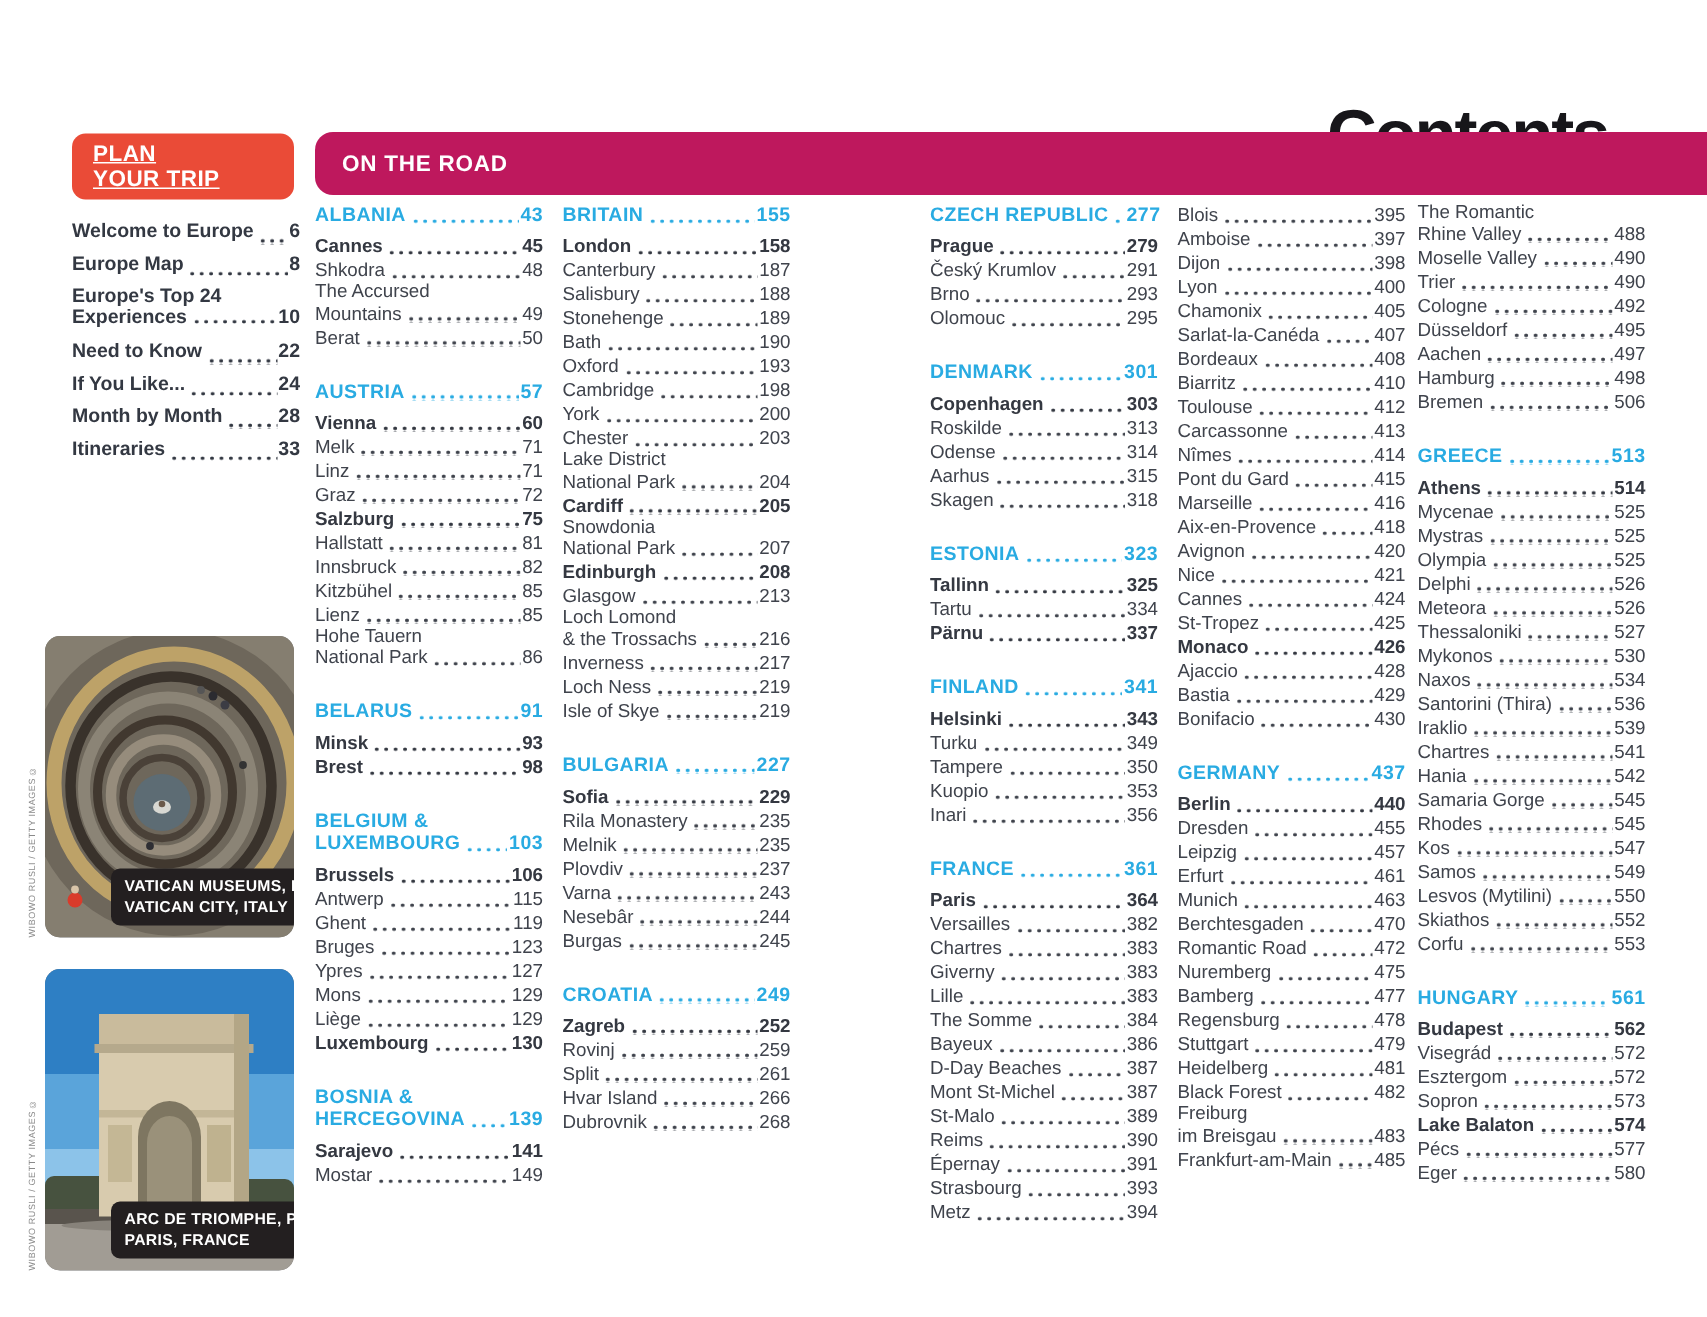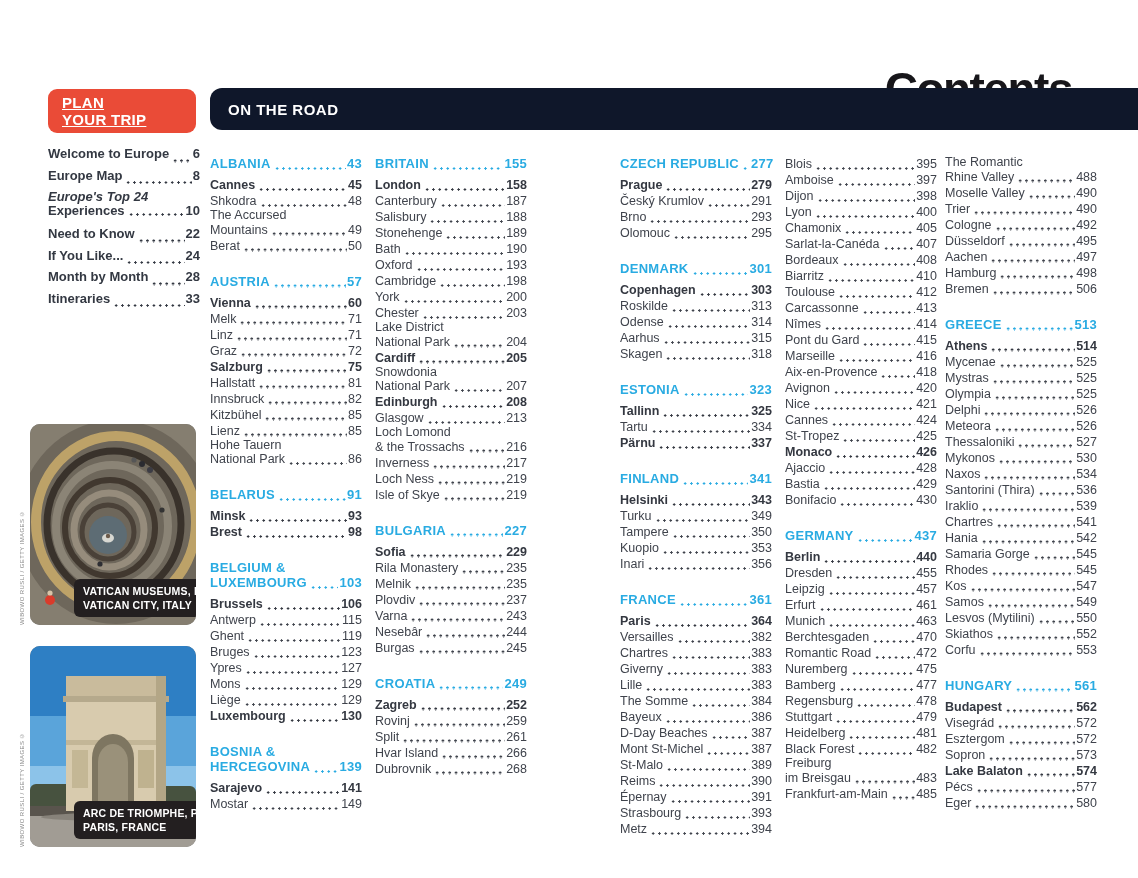--- a/index.html
+++ b/index.html
@@ -3,44 +3,44 @@
 <meta charset="utf-8">
 <style>
   html,body{margin:0;padding:0;background:#ffffff;}
   body{width:1138px;height:878px;position:relative;overflow:hidden;
        font-family:"Liberation Sans","DejaVu Sans",sans-serif;color:#3f434c;}
 
   
   .title{position:absolute;top:22px;right:66px;font-size:46px;font-weight:bold;
          letter-spacing:-1.5px;color:#17161a;margin-top:40px;}
   .blue-bar{position:absolute;left:210px;right:0;top:88px;height:42px;
-            background:#0f172a;border-radius:12px 0 0 12px;display:flex;align-items:center;}
+            background:#be185d;border-radius:12px 0 0 12px;display:flex;align-items:center;}
   .blue-bar .bar-label{color:#fff;font-weight:bold;font-size:15px;letter-spacing:.5px;padding-left:18px;}
   .red-btn{position:absolute;left:48px;top:89px;width:148px;height:44px;background:#ea4b37;
            border-radius:9px;color:#fff;font-weight:bold;font-size:15px;line-height:16.5px;
            padding:6px 0 0 14px;box-sizing:border-box;letter-spacing:.3px;text-decoration:underline;}
 
   
   .row{display:flex;align-items:flex-end;line-height:16px;}
   .lbl{white-space:nowrap;}
   .pg{white-space:nowrap;}
   .dots{flex:1;min-width:8px;height:3.2px;align-self:flex-end;margin:0 1px 2px 3px;
         background-image:radial-gradient(circle,currentColor 1.05px,transparent 1.4px);
         background-size:6.3px 3.2px;background-repeat:repeat-x;background-position:0 100%;}
   .cont{line-height:12.5px;}
 
   
   #plan-list{position:absolute;left:48px;top:143px;width:152px;color:#333842;}
   #plan-list .row{line-height:21.5px;font-weight:bold;font-size:13px;}
-  #plan-list .cont{line-height:14px;font-weight:bold;font-size:13px;padding-top:4px;font-style:italic;}
+  #plan-list .cont{line-height:14px;font-weight:bold;font-size:13px;padding-top:4px;}
   #plan-list .multi .row{line-height:14px;margin-bottom:5px;}
 
   
   #toc{position:absolute;inset:0;}
-  .toc-col{position:absolute;top:156px;width:152px;font-size:12.5px;}
+  .toc-col{position:absolute;top:135px;width:152px;font-size:12.5px;}
   .toc-col:nth-child(1){left:210px}
   .toc-col:nth-child(2){left:375px}
   .toc-col:nth-child(3){left:620px}
   .toc-col:nth-child(4){left:785px}
   .toc-col:nth-child(5){left:945px}
   .sec{margin-top:20px;}
   .sec:first-child{margin-top:0;}
   .heading{color:#29abe2;font-weight:bold;font-size:13px;letter-spacing:.3px;margin-bottom:5px;}
   .heading .cont{line-height:15px;}
   .entry.bold{font-weight:bold;color:#343841;}

